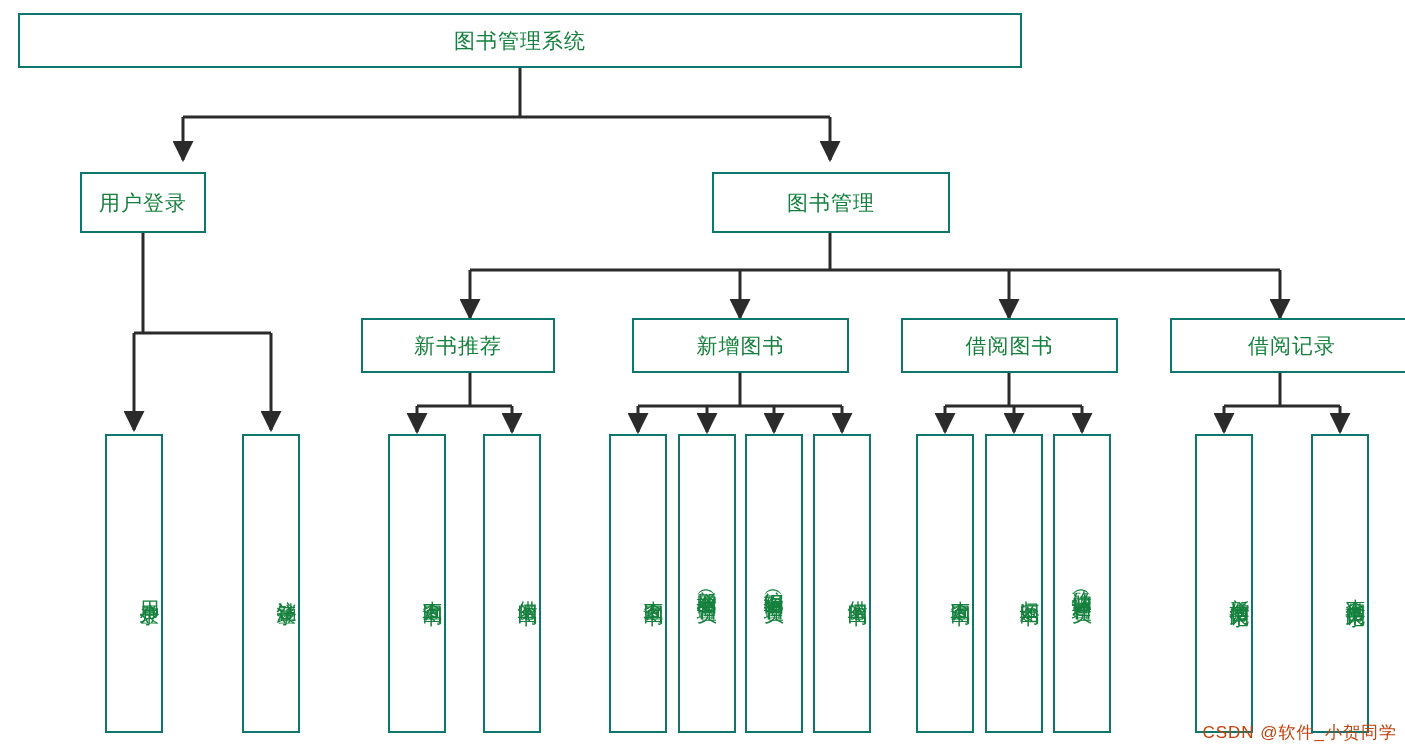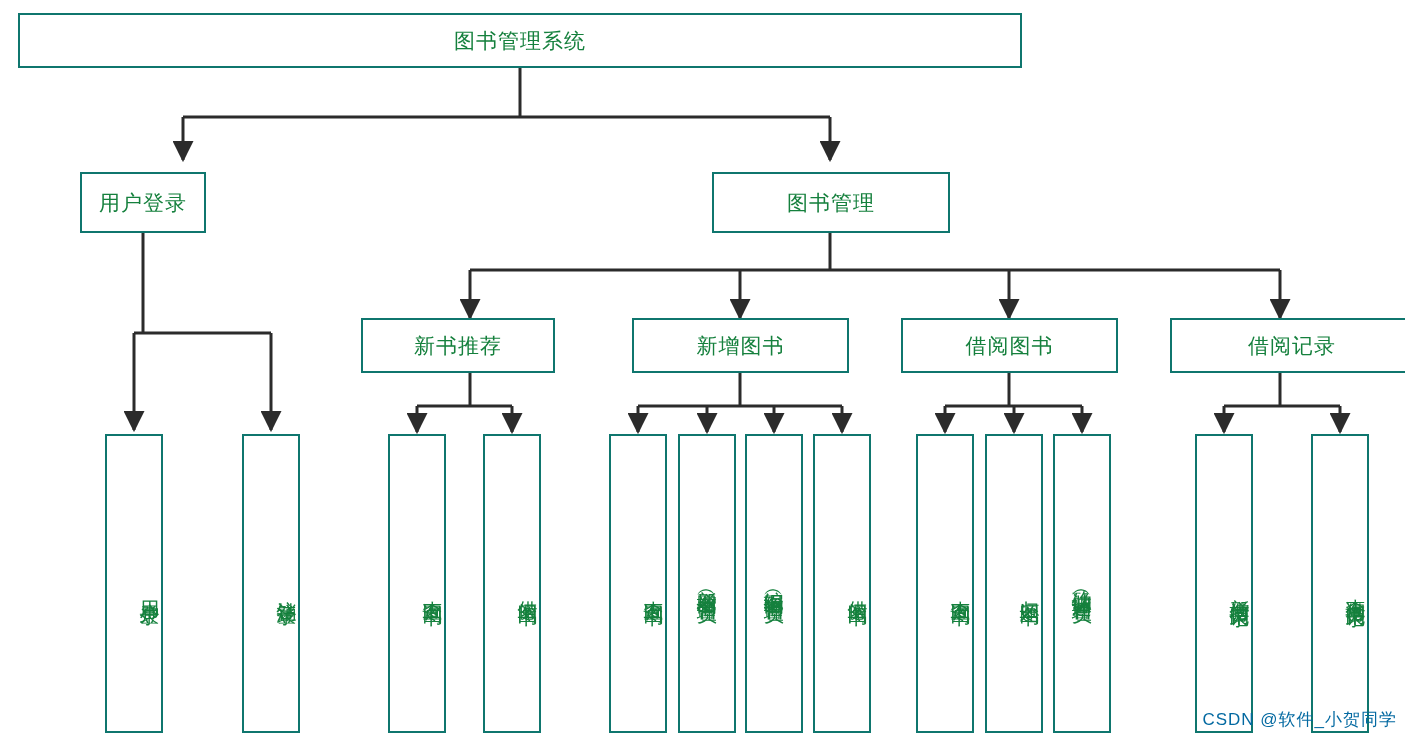--- a/index.html
+++ b/index.html
@@ -9,21 +9,21 @@
 
   .node{position:absolute;box-sizing:border-box;background:#ffffff;
         border:2px solid #0f766e;display:flex;align-items:center;justify-content:center;
         color:#15803d;}
   .node.h{font-size:21px;letter-spacing:1px;}
   .node.v{font-size:20px;letter-spacing:2px;line-height:1.12;
           writing-mode:vertical-rl;text-orientation:upright;
           align-items:flex-start;justify-content:center;padding-top:10px;}
   .node.v.tall{align-items:center;padding-top:0;}
 
-  #watermark{position:absolute;right:8px;bottom:16px;font-size:17px;color:#0369a1;
+  #watermark{position:absolute;right:8px;bottom:3px;font-size:17px;color:#c2410c;
              letter-spacing:1px;white-space:nowrap;}
 </style>
 </head>
 <body>
 
 <div id="canvas">
 
   <svg class="wires" viewBox="0 0 1405 747" xmlns="http://www.w3.org/2000/svg">
     <defs>
       <marker id="arrow" viewBox="0 0 10 10" refX="9" refY="5" markerWidth="7" markerHeight="7" orient="auto-start-reverse">

